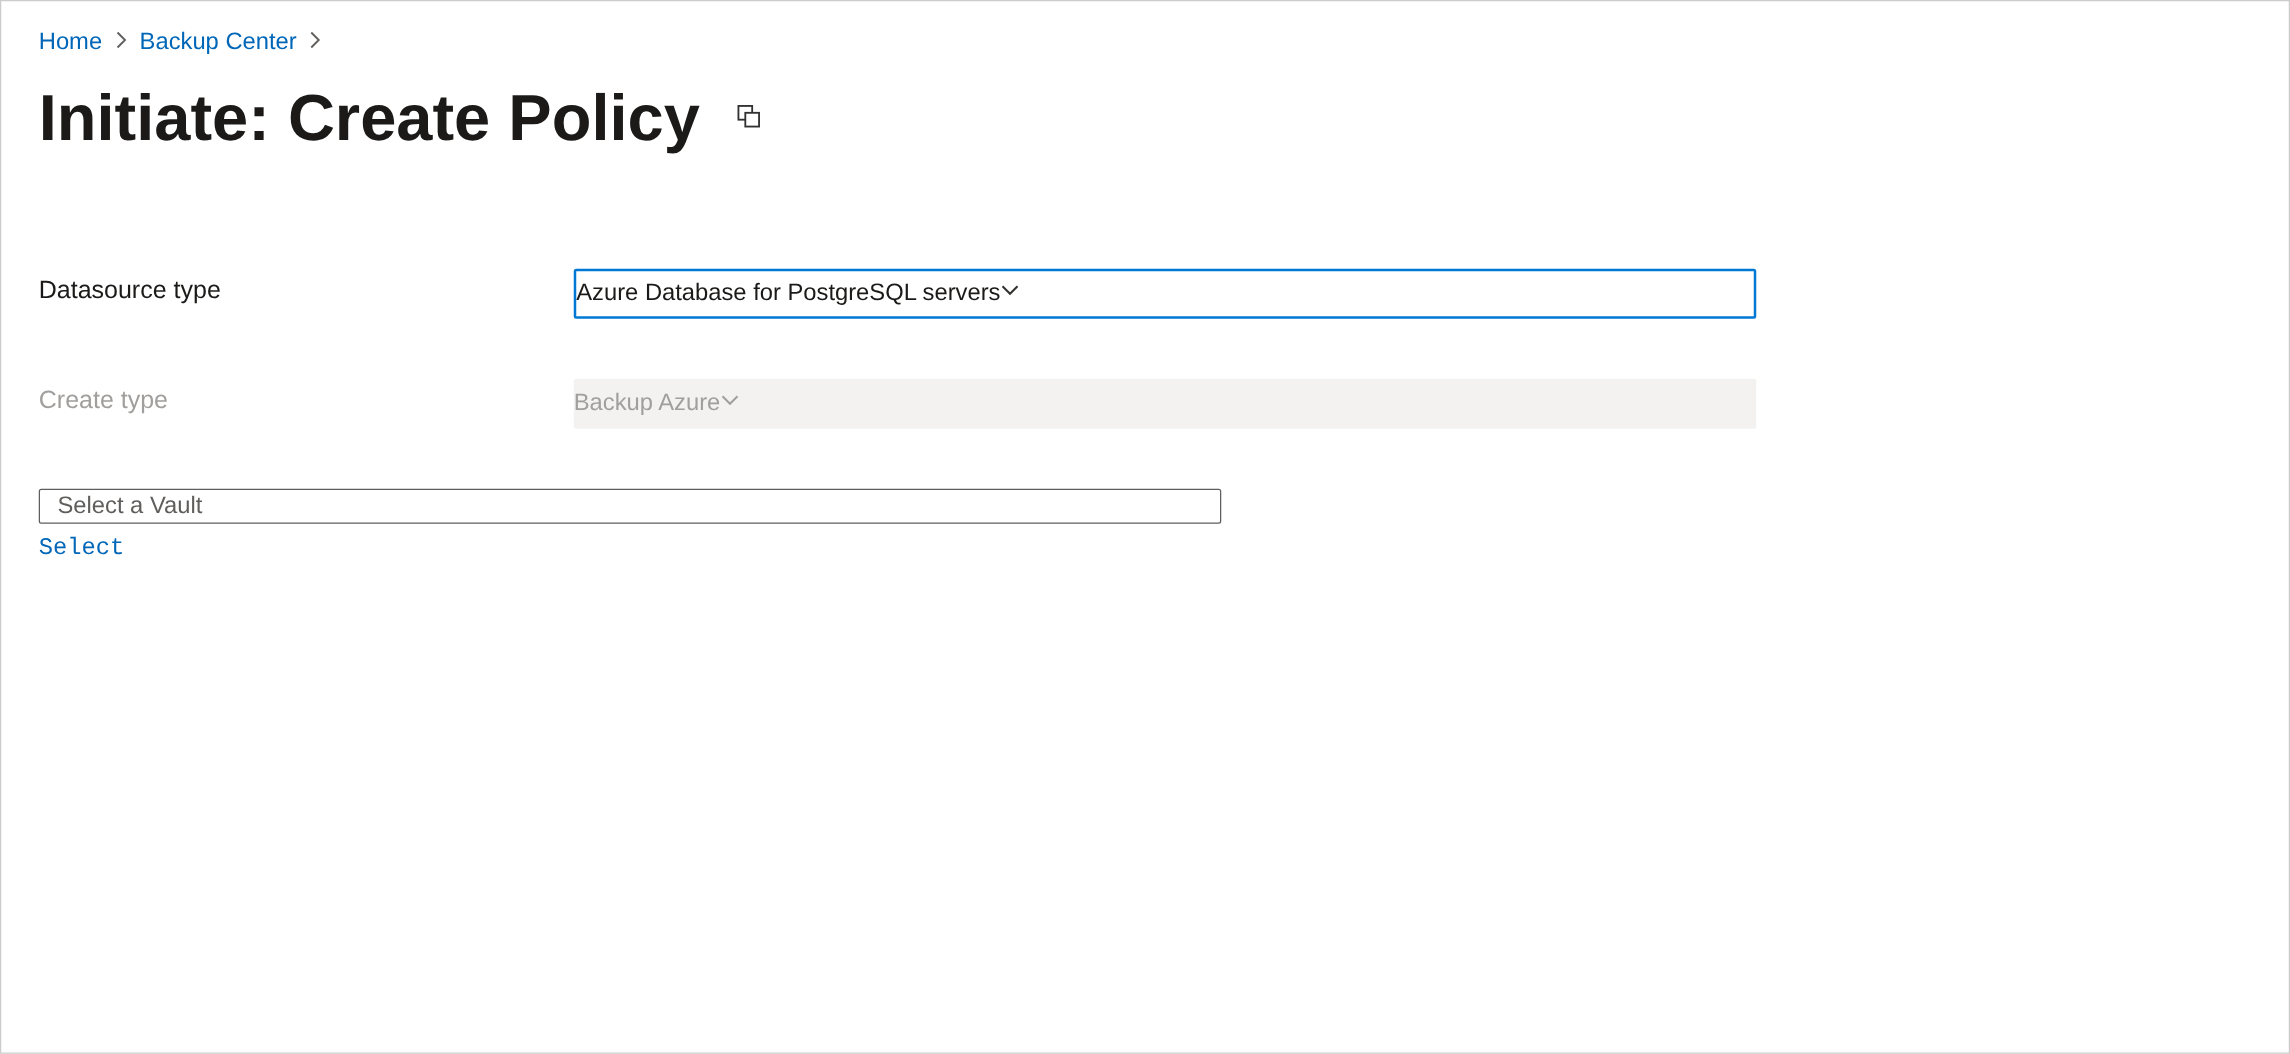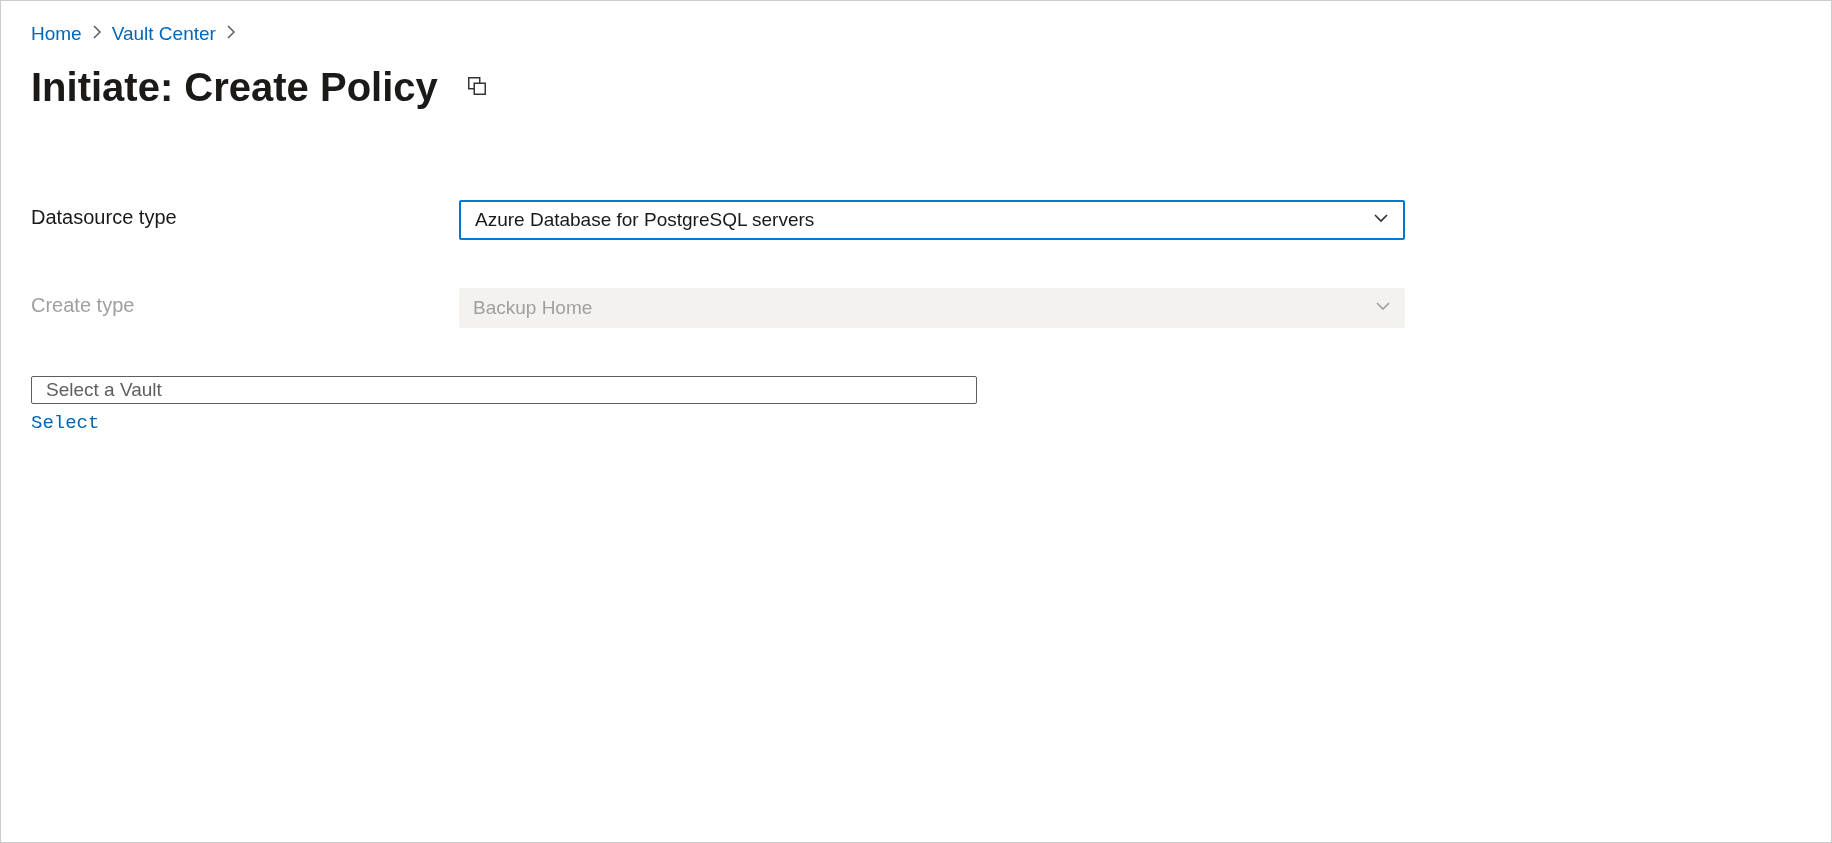--- a/index.html
+++ b/index.html
@@ -32,21 +32,21 @@
       color: #605e5c;
       font-size: 16px;
     }
     .title-row {
       display: flex;
       align-items: center;
       gap: 28px;
       margin-bottom: 90px;
     }
     .page-title {
-      font-size: 40px;
+      font-size: 52px;
       font-weight: 600;
       color: #1b1a19;
     }
     .pin-icon {
       width: 22px;
       height: 22px;
       cursor: pointer;
       color: #323130;
     }
     .form-row {
@@ -70,23 +70,23 @@
       color: #a4262c;
       margin-left: 4px;
     }
     .form-control-wrap {
       flex: 1;
       max-width: 946px;
     }
     .select-box {
       display: flex;
       align-items: center;
-      justify-content: space-between;
+      justify-content: flex-start;
       height: 40px;
-      padding: 0 14px;
+      padding: 0 0;
       border: 2px solid #0078d4;
       border-radius: 2px;
       background: #ffffff;
       font-size: 19px;
       color: #1b1a19;
       cursor: pointer;
     }
     .select-box.disabled {
       border: none;
       background: #f3f2f1;
@@ -124,21 +124,21 @@
 </head>
 <body>
 
 <nav class="breadcrumb">
   <span class="breadcrumb-link">Home</span>
   <span class="breadcrumb-sep">
     <svg width="10" height="14" viewBox="0 0 10 14">
         <path d="M2 1 L8 7 L2 13" stroke="currentColor" stroke-width="1.5" fill="none"></path>
       </svg>
   </span>
-  <span class="breadcrumb-link">Vault Center</span>
+  <span class="breadcrumb-link">Backup Center</span>
   <span class="breadcrumb-sep">
     <svg width="10" height="14" viewBox="0 0 10 14">
         <path d="M2 1 L8 7 L2 13" stroke="currentColor" stroke-width="1.5" fill="none"></path>
       </svg>
   </span>
 </nav>
 
 <div class="title-row">
   <h1 class="page-title">Initiate: Create Policy</h1>
   <span>
@@ -160,21 +160,21 @@
           </svg>
       </span>
     </div>
   </div>
 </div>
 
 <div class="form-row">
   <div class="form-label disabled">Create type</div>
   <div class="form-control-wrap">
     <div class="select-box disabled">
-      <span>Backup Home</span>
+      <span>Backup Azure</span>
       <span>
         <svg class="chevron disabled" viewBox="0 0 16 16">
             <path d="M2 5 L8 11 L14 5" stroke="#a19f9d" stroke-width="1.6" fill="none"></path>
           </svg>
       </span>
     </div>
   </div>
 </div>
 
 <div class="form-row">

